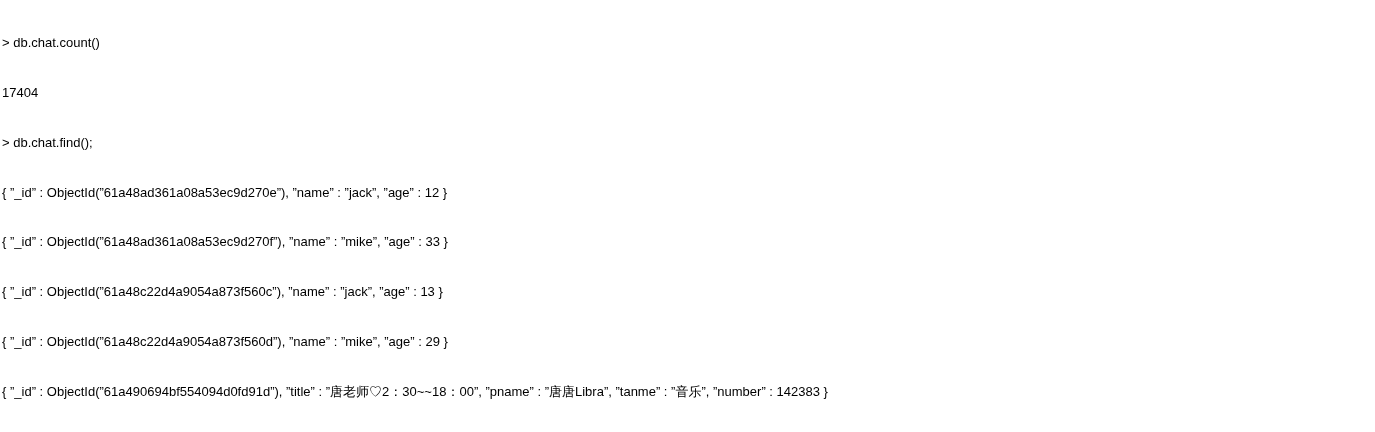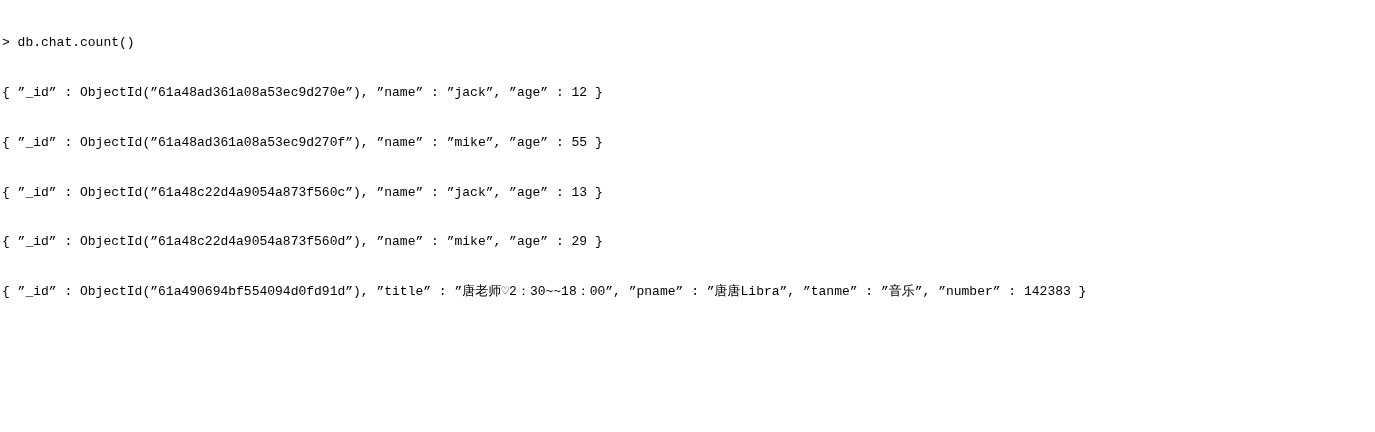--- a/index.html
+++ b/index.html
@@ -10,38 +10,40 @@
     height: 432px;
     overflow: hidden;
   }
   .terminal {
     box-sizing: border-box;
     width: 1375px;
     height: 432px;
     padding: 2px 0 0 2px;
     background: #ffffff;
     color: #000000;
-    font-family: Liberation Mono, monospace;
+    font-family: Liberation Sans, sans-serif;
     font-size: 13px;
     line-height: 16.6px;
     white-space: pre;
     overflow: hidden;
   }
   .line {
     height: 16.6px;
     white-space: pre;
   }
 </style>
 </head>
 <body>
 
 <div class="terminal">
   <div class="line">&gt; db.chat.count()</div>
+  <div class="line">17404</div>
+  <div class="line">&gt; db.chat.find();</div>
   <div class="line">{ ”_id” : ObjectId(”61a48ad361a08a53ec9d270e”), ”name” : ”jack”, ”age” : 12 }</div>
-  <div class="line">{ ”_id” : ObjectId(”61a48ad361a08a53ec9d270f”), ”name” : ”mike”, ”age” : 55 }</div>
+  <div class="line">{ ”_id” : ObjectId(”61a48ad361a08a53ec9d270f”), ”name” : ”mike”, ”age” : 33 }</div>
   <div class="line">{ ”_id” : ObjectId(”61a48c22d4a9054a873f560c”), ”name” : ”jack”, ”age” : 13 }</div>
   <div class="line">{ ”_id” : ObjectId(”61a48c22d4a9054a873f560d”), ”name” : ”mike”, ”age” : 29 }</div>
   <div class="line">{ ”_id” : ObjectId(”61a490694bf554094d0fd91d”), ”title” : ”唐老师♡2：30~~18：00”, ”pname” : ”唐唐Libra”, ”tanme” : ”音乐”, ”number” : 142383 }</div>
   
   
   
   
   
   
   

